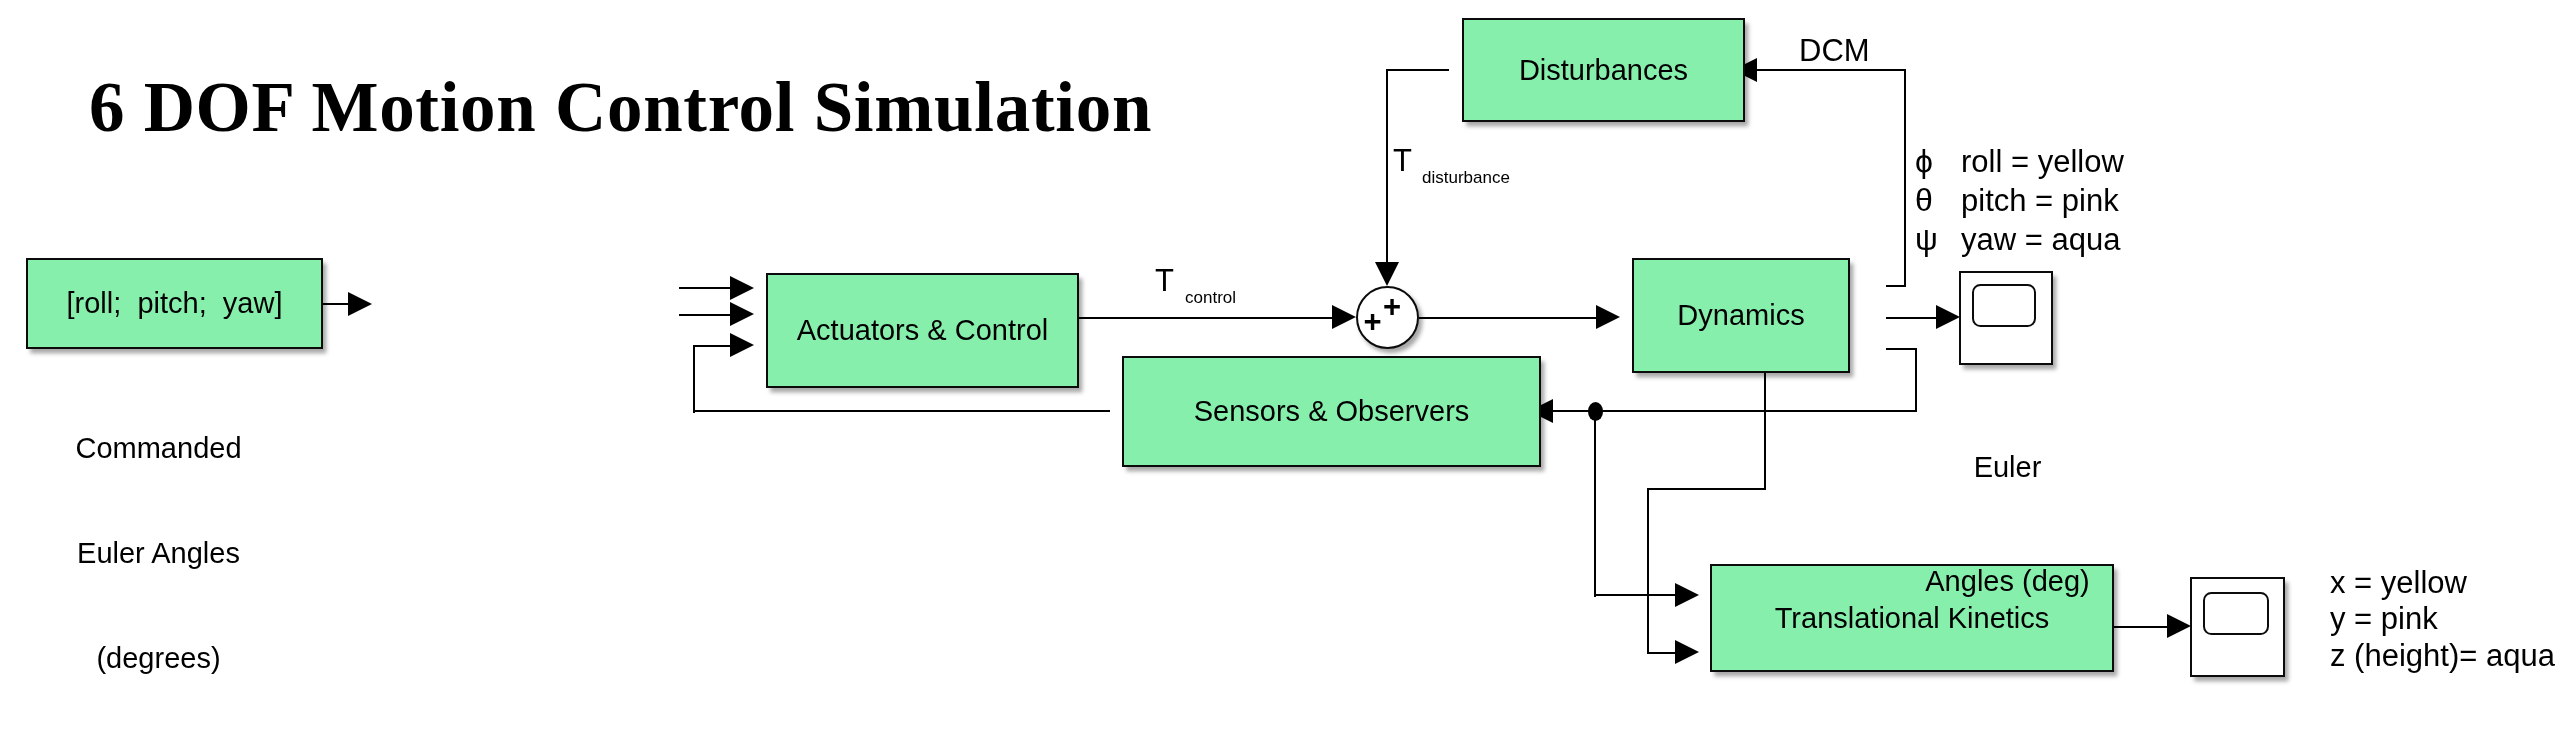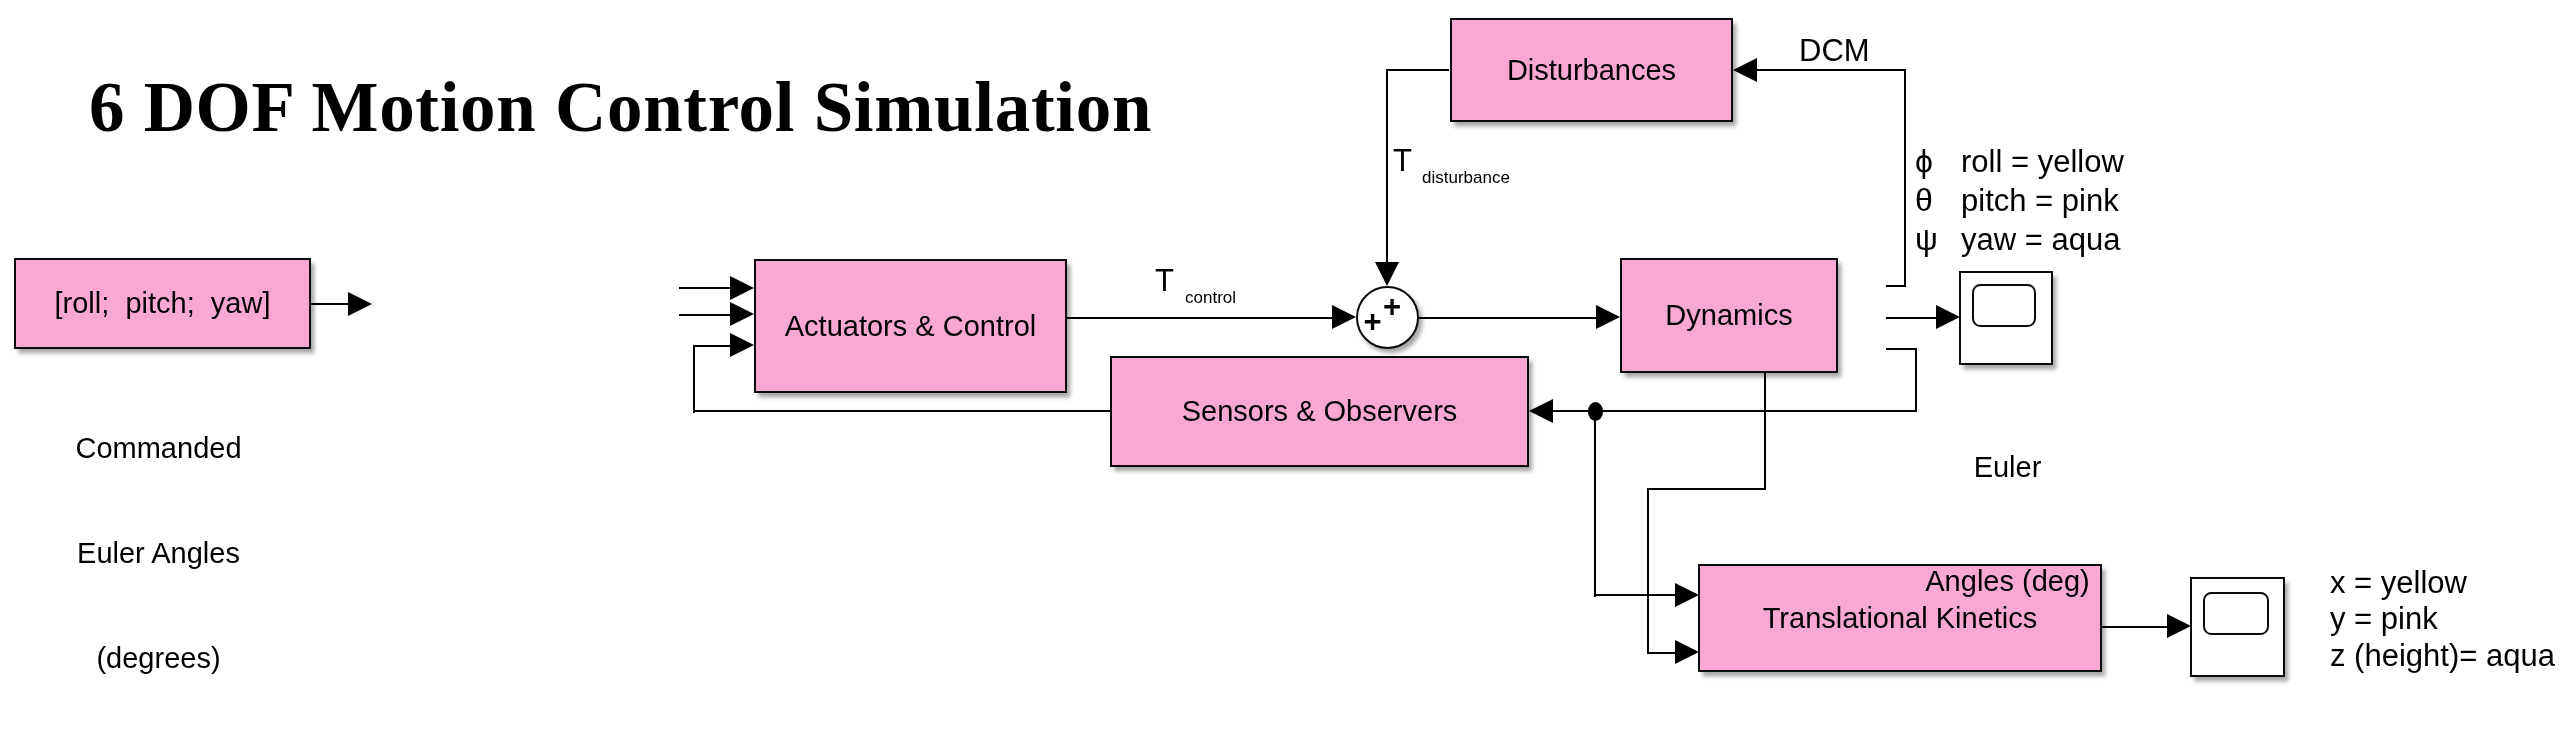--- a/index.html
+++ b/index.html
@@ -6,24 +6,24 @@
   #canvas{
     position:relative; width:2576px; height:737px; background:#ffffff;
     font-family:"Liberation Sans","DejaVu Sans",sans-serif; color:#000;
     overflow:hidden;
   }
   .title{
     position:absolute; font-family:"Liberation Serif","DejaVu Serif",serif;
     font-weight:bold; font-size:71px; letter-spacing:0.7px; white-space:nowrap;
   }
   .block{
-    position:absolute; background:#f9a8d4; border:2.8px solid #0b0b0b;
+    position:absolute; background:#86efac; border:2.8px solid #0b0b0b;
     box-shadow:4.2px 4.9px 4.2px rgba(0,0,0,0.35);
     display:flex; align-items:center; justify-content:center;
-    font-size:29px; text-align:center; white-space:pre; box-sizing:border-box;
+    font-size:29px; text-align:center; white-space:pre; box-sizing:border-box;margin-left:12px;
   }
   .scope{
     position:absolute; background:#fff; border:2.8px solid #0b0b0b;
     box-shadow:4.2px 4.9px 4.2px rgba(0,0,0,0.35); box-sizing:border-box;
   }
   .scope .screen{
     position:absolute; border:2.8px solid #0b0b0b; border-radius:8.4px;
     background:#fff; box-sizing:border-box;
   }
   .sum{
@@ -100,21 +100,21 @@
   <div class="arr r" style="left:1675px; top:640px;"></div>
 
   <div class="wire" style="left:2102px; top:626px; width:66px; height:2.1px;"></div>
   <div class="arr r" style="left:2167px; top:614px;"></div>
 
   <div class="block" style="left:14px; top:258px; width:297px; height:91px;">
     <span>[roll;  pitch;  yaw]</span>
   </div>
 
 
-  <div class="block" style="left:754px; top:259px; width:313px; height:134px;">
+  <div class="block" style="left:754px; top:273px; width:313px; height:115px;">
     <span>Actuators &amp; Control</span>
   </div>
 
   <div class="block" style="left:1110px; top:356px; width:419px; height:111px;">
     <span>Sensors &amp; Observers</span>
   </div>
 
   <div class="block" style="left:1450px; top:18px; width:283px; height:104px;">
     <span>Disturbances</span>
   </div>

